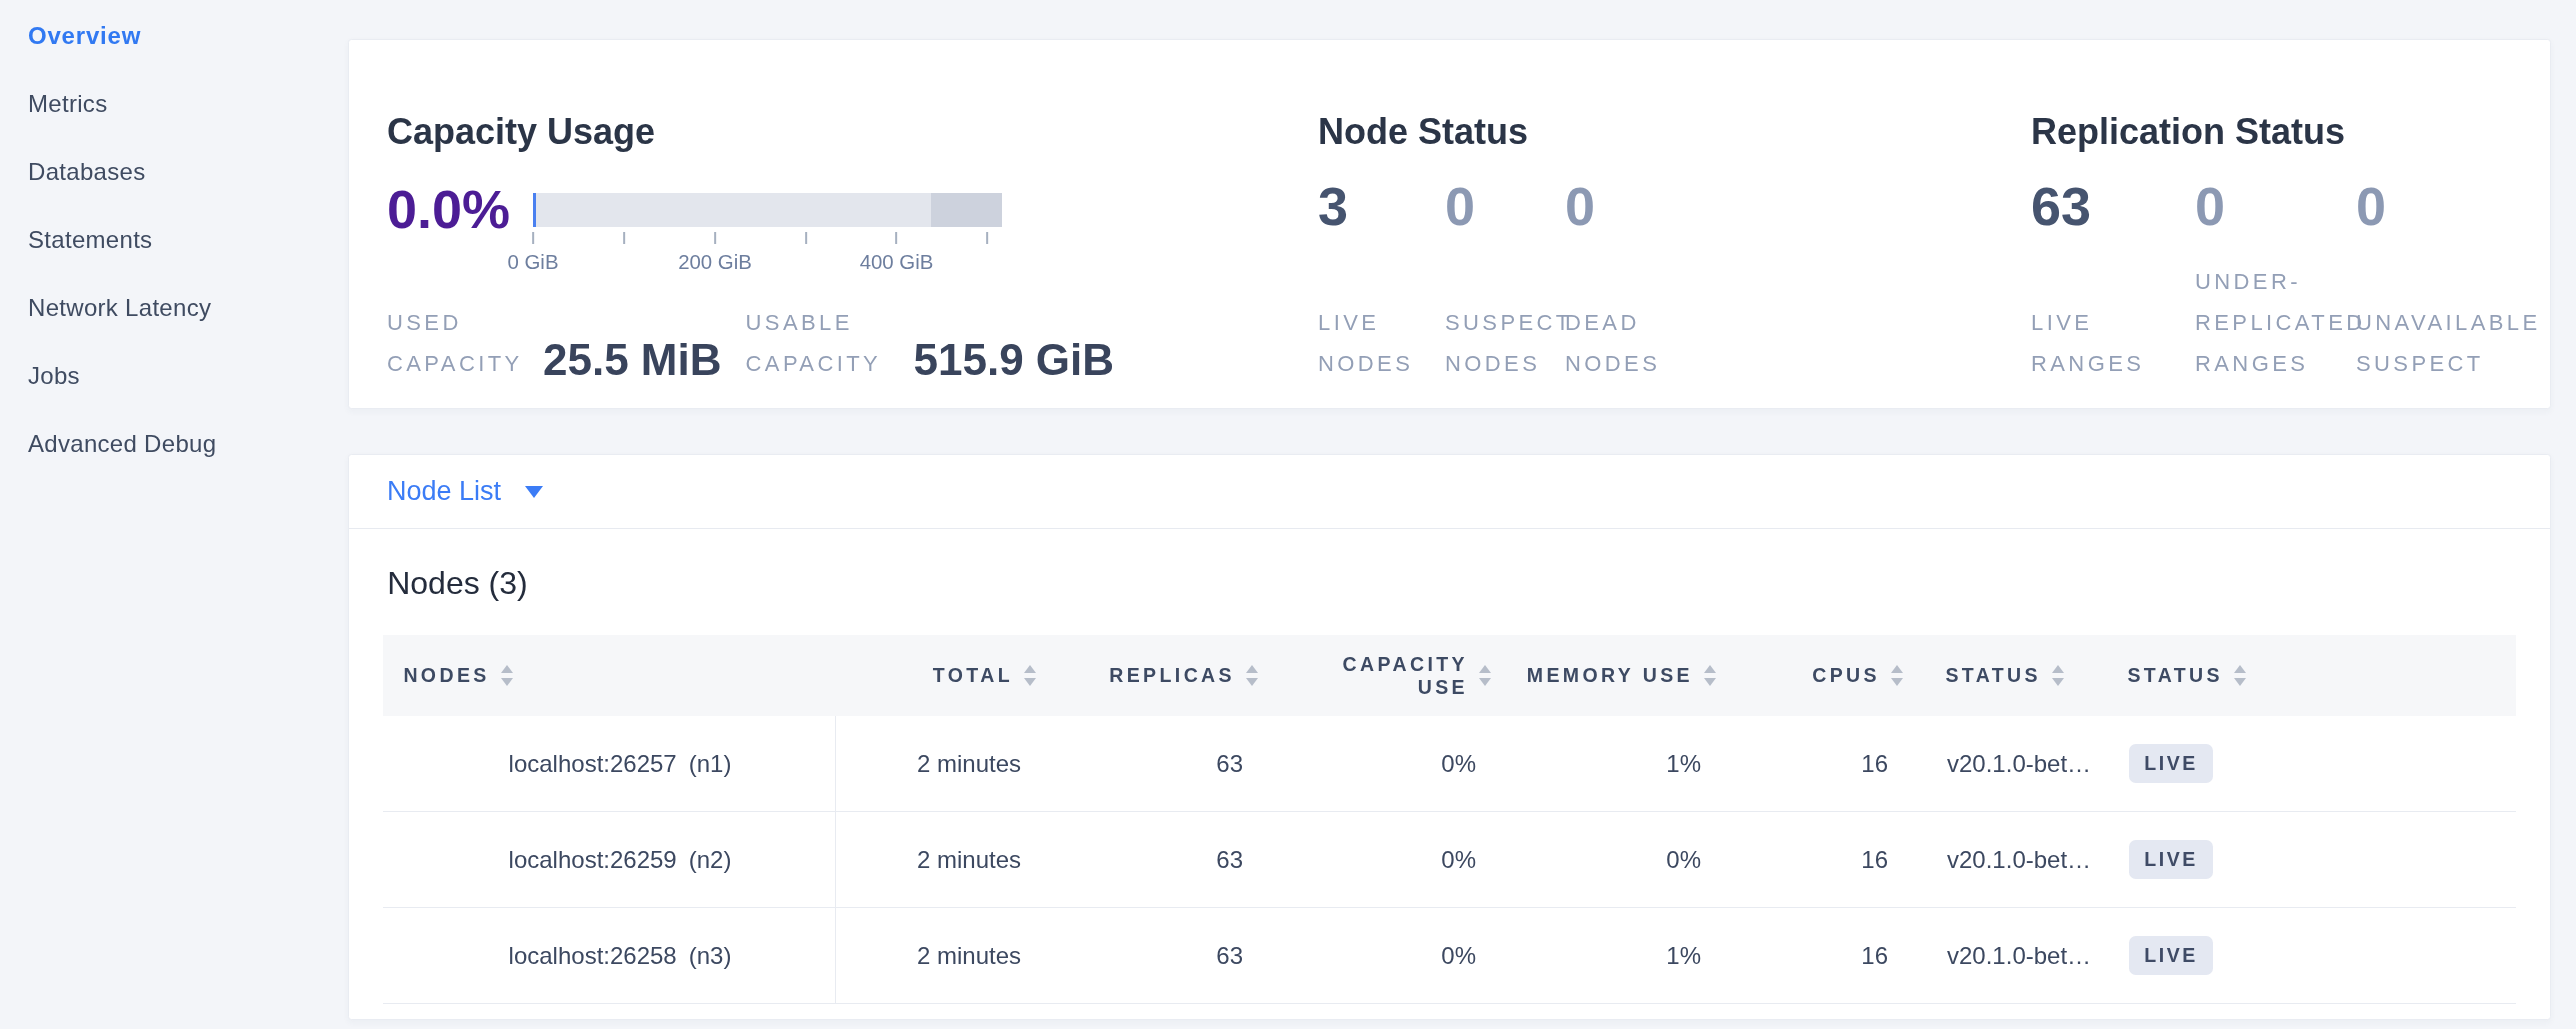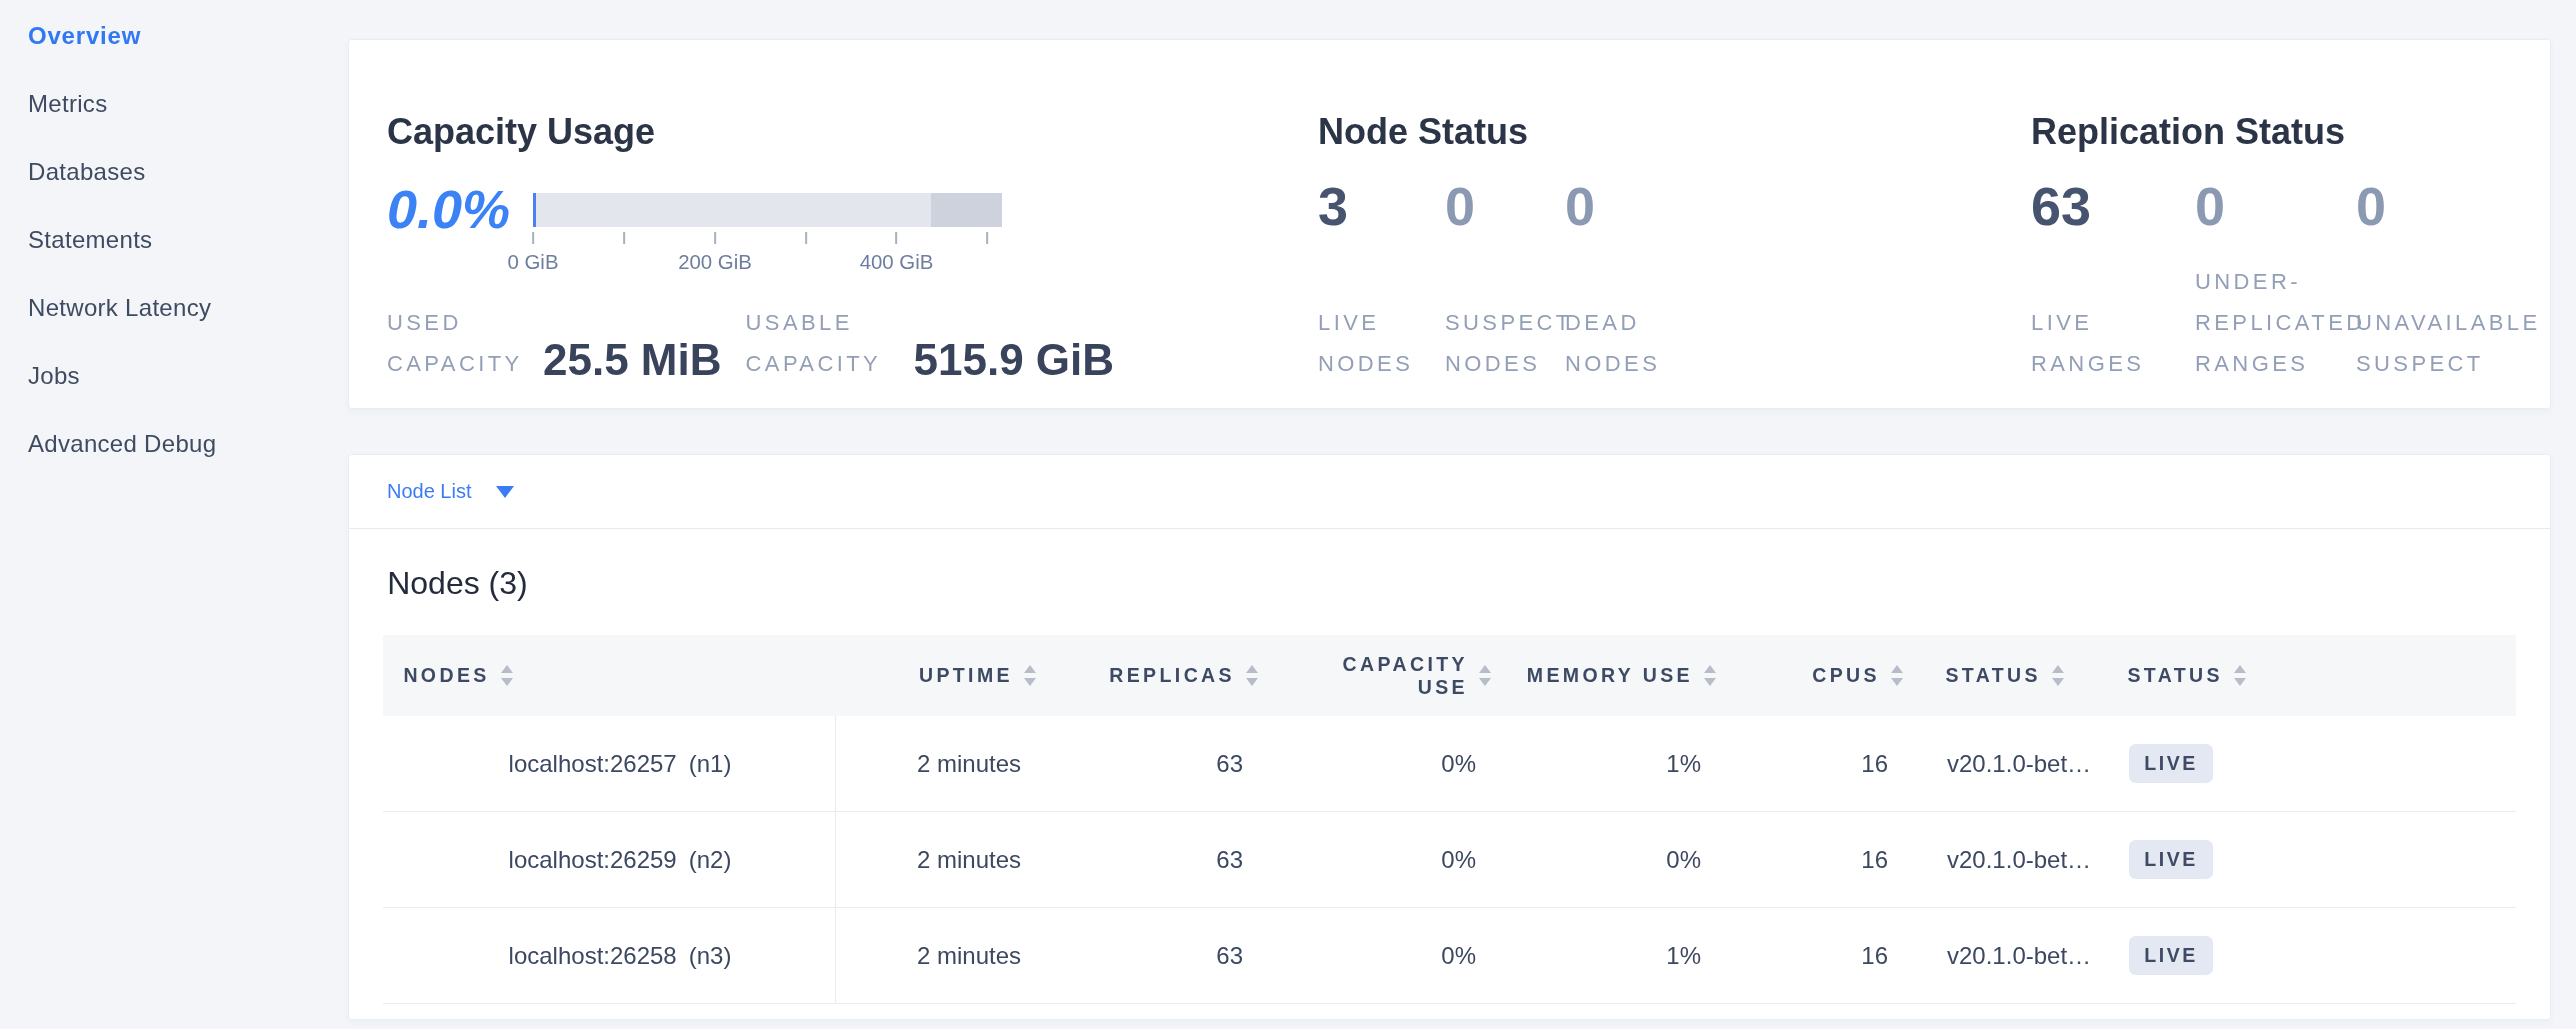--- a/index.html
+++ b/index.html
@@ -34,41 +34,41 @@
 
   
   .ns-c1{width:127px;} .ns-c2{width:120px;} .ns-c3{flex:1;}
   .ns-c1 .stat-label,.ns-c2 .stat-label{max-width:110px;} .ns-c3 .stat-label{max-width:119px;}
   
   .rp-c1{width:164px;} .rp-c2{width:161px;} .rp-c3{flex:1;}
   .rp-c1 .stat-label{max-width:119px;} .rp-c2 .stat-label{max-width:154px;} .rp-c3 .stat-label{max-width:204px;}
 
   
   .cap-chart { display:flex; align-items:center; margin-top:27px; }
-  .cap-pct { font-size:54px; font-weight:600; color:#3b82f6; line-height:59px; width:146px;font-style:italic; }
+  .cap-pct { font-size:54px; font-weight:600; color:#4c1d95; line-height:59px; width:146px; }
   .bar-wrap { position:relative; width:469px; height:34px; }
   .bar-base { position:absolute; inset:0; background:#e3e6ed; }
   .bar-dark { position:absolute; top:0; bottom:0; right:0; width:71px; background:#cdd2dd; }
   .bar-used { position:absolute; top:0; bottom:0; left:0; width:3.4px; background:#4a80f0; }
   .axis { position:absolute; left:0; right:0; top:39px; }
   .tick { position:absolute; top:0; width:1.7px; height:12.7px; background:#a6b0c0; transform:translateX(-50%); }
   .tick-label { position:absolute; top:19.5px; transform:translateX(-50%); font-size:20.4px;
     color:#6d7e9e; white-space:nowrap; }
 
   .cap-summary { margin-top:auto; display:flex; align-items:flex-end; }
   .cap-summary .stat-label { margin-top:0; }
   .cap-value { font-size:44px; font-weight:700; color:#39445c; line-height:44px;
     margin:0 0 1.7px 41px; white-space:nowrap; }
   .gap-usable { margin-left:24px; max-width:127px; }
   .lbl-used { max-width:115px; }
 
   
   .nodelist-bar { height:74px; display:flex; align-items:center; padding-left:38px;
     border-bottom:1.7px solid #e7eaf0; cursor:pointer; }
-  .nodelist-label { font-size:20px; color:#3b7cf6; font-weight:500; }
+  .nodelist-label { font-size:27px; color:#3b7cf6; font-weight:500; }
   .caret-down { width:0; height:0; margin-left:24px; border-left:9.3px solid transparent;
     border-right:9.3px solid transparent; border-top:12px solid #3b7cf6; }
 
   .nodes-section { padding:34px 34px 0 34px; }
   .nodes-heading { font-size:32px; font-weight:400; color:#242c3c; line-height:41px;
     margin:0 0 31px 4.2px; }
 
   .tbl { width:100%; }
   .trow { display:grid; grid-template-columns:453px 222px 222px 233px 225px 187px 182px 1fr; }
   .thead { background:#f6f7f9; height:81px; }
@@ -186,21 +186,21 @@
 
       <div class="trow thead">
         <div class="th left">
           <span>NODES</span>
           <span class="sort">
               <i class="up"></i>
               <i class="dn"></i>
             </span>
         </div>
         <div class="th right">
-          <span>UPTIME</span>
+          <span>TOTAL</span>
           <span class="sort">
               <i class="up"></i>
               <i class="dn"></i>
             </span>
         </div>
         <div class="th right">
           <span>REPLICAS</span>
           <span class="sort">
               <i class="up"></i>
               <i class="dn"></i>

